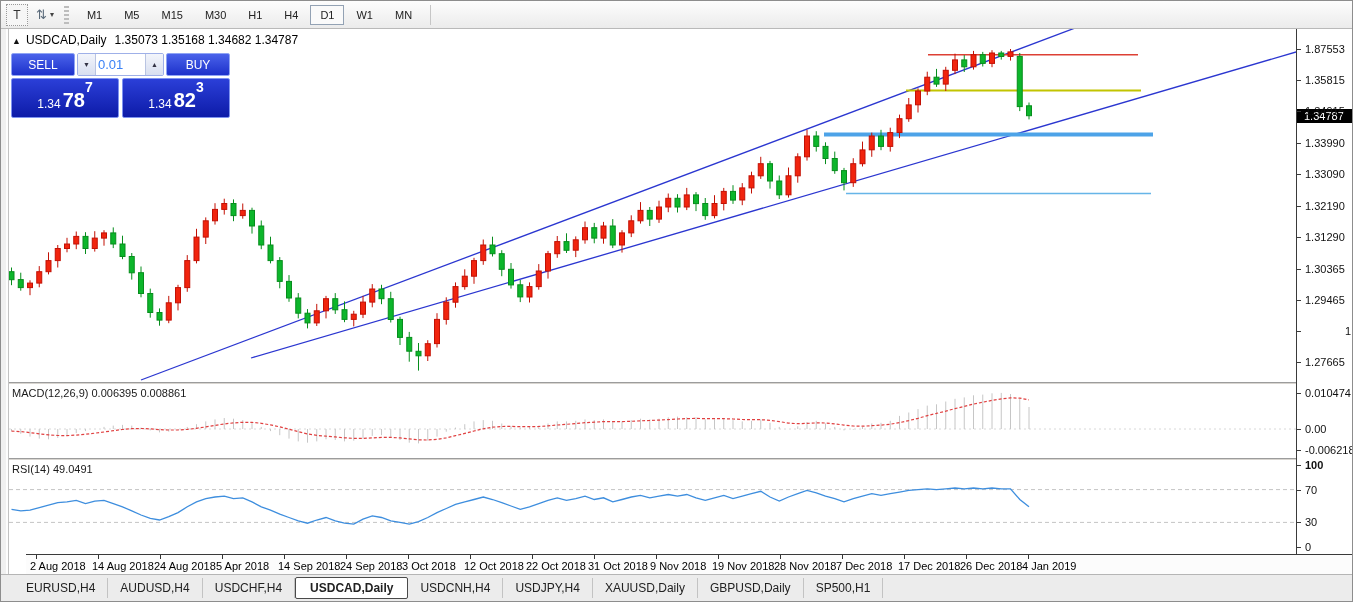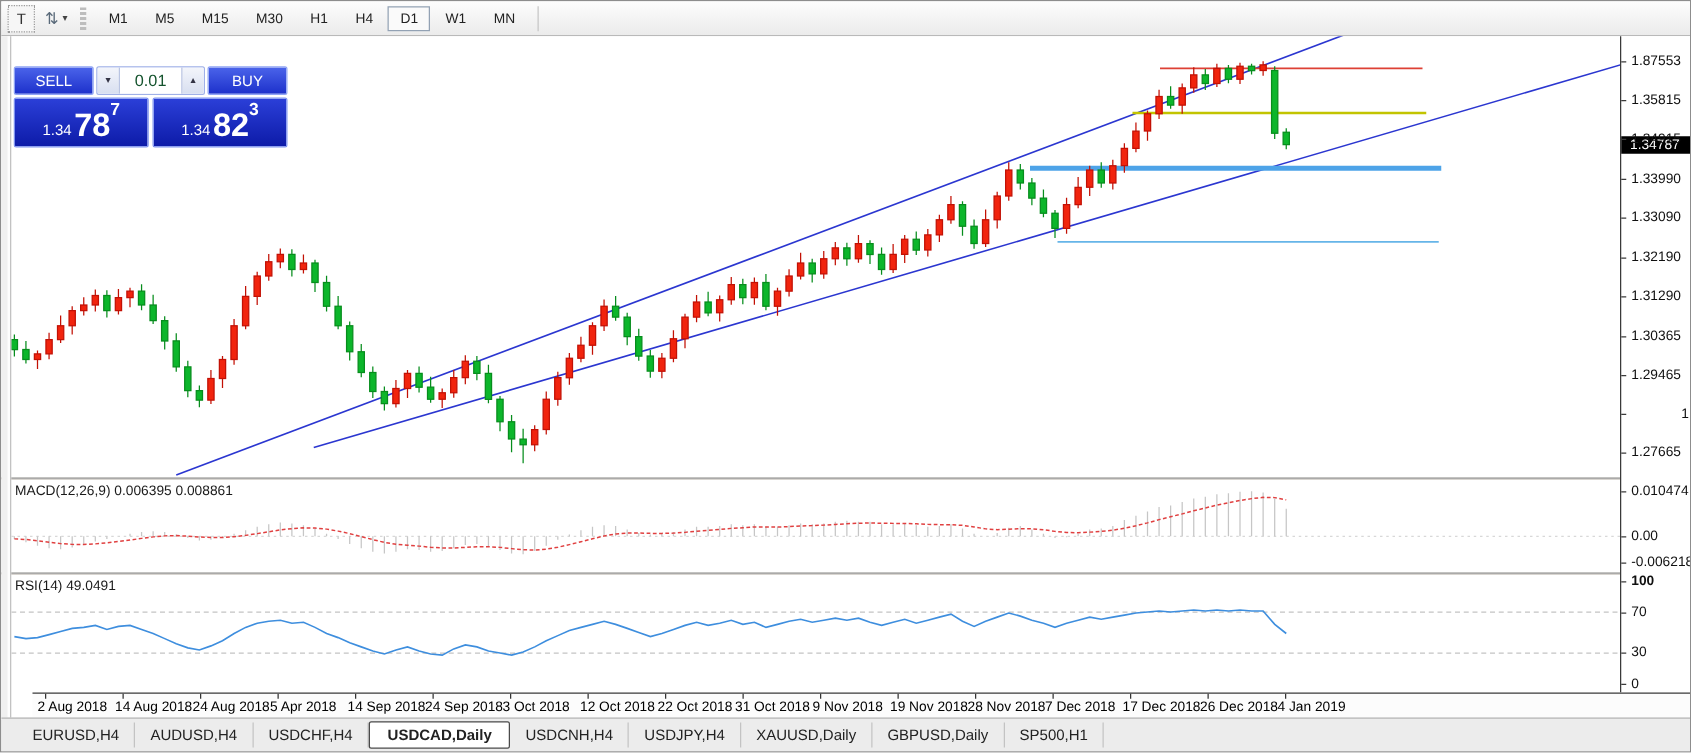--- a/index.html
+++ b/index.html
@@ -35,27 +35,27 @@
   #chartTitle .vals{margin-left:8px;}
   .indLabel{position:absolute;left:11px;font-size:11px;color:#1a1a1a;}
   
   #tpanel{position:absolute;left:10px;top:24px;width:219px;}
   #tprow1{display:flex;height:23px;}
   .tradebtn{flex:0 0 62px;border:1px solid #8fa4f4;border-radius:2px;background:linear-gradient(#4a63ea,#1d31cb);
     color:#fff;font-size:12px;display:flex;align-items:center;justify-content:center;cursor:pointer;}
   #volbox{flex:1;display:flex;margin:0 2px;border:1px solid #9fb0e8;background:#fff;border-radius:2px;overflow:hidden;}
   .spin{width:18px;background:linear-gradient(#f3f5fb,#d8dff0);border:0;border-right:1px solid #b9c4e2;font-size:7px;color:#334;padding:0;cursor:pointer;}
   .spin.up{border-right:0;border-left:1px solid #b9c4e2;}
-  #volinput{flex:1;border:0;outline:none;font-size:13px;text-align:center;color:#14532d;width:40px;font-family:"Liberation Sans",sans-serif;}
+  #volinput{flex:1;border:0;outline:none;font-size:13px;text-align:left;color:#3b82f6;width:40px;font-family:"Liberation Sans",sans-serif;}
   #tprow2{display:flex;margin-top:2px;height:40px;}
   .bigprice{flex:1;background:linear-gradient(#2b3fd8,#0d1ba8);border:1px solid #7e93f0;border-radius:2px;color:#fff;
     display:flex;align-items:flex-end;justify-content:center;padding-bottom:3px;cursor:pointer;}
   .bigprice+.bigprice{margin-left:3px;}
   .bp-main{font-size:12px;margin-right:2px;line-height:20px;}
-  .bp-pips{font-size:26px;font-weight:bold;line-height:28px;}
+  .bp-pips{font-size:20px;font-weight:bold;line-height:28px;}
   .bp-frac{font-size:14px;font-weight:bold;line-height:30px;vertical-align:top;position:relative;top:-12px;}
   
   #tabbar{position:absolute;bottom:0;left:0;width:1353px;height:27px;background:#ececec;border-top:1px solid #b5b5b5;
     display:flex;align-items:center;padding-left:13px;box-sizing:border-box;}
   .tab{font-size:12px;color:#222;padding:3px 12px;border-right:1px solid #c3c3c3;cursor:pointer;white-space:nowrap;}
   .tab.active{background:#fff;border:1px solid #4a4a4a;font-weight:bold;border-radius:2px;padding:3px 14px;}
 </style>
 </head>
 <body>
 
@@ -433,20 +433,23 @@
       </svg>
     <div class="sep" style="top:429px"></div>
     <svg id="svgRsi" class="pane" width="1287" height="94" style="top:431px">
         <line x1="0" y1="29.6" x2="1287" y2="29.6" stroke="#c4c4c4" stroke-dasharray="4 3" stroke-width="1"></line>
         <line x1="0" y1="62.4" x2="1287" y2="62.4" stroke="#c4c4c4" stroke-dasharray="4 3" stroke-width="1"></line>
         <polyline points="2.5,49.3 11.8,50.9 21.0,50.1 30.3,47.7 39.5,45.2 48.8,42.7 58.0,41.9 67.3,40.3 76.5,43.6 85.8,41.1 95.0,40.3 104.3,43.6 113.5,46.8 122.8,50.9 132.0,55.0 141.3,58.3 150.5,60.0 159.8,56.7 169.0,52.6 178.3,46.8 187.5,41.9 196.8,38.6 206.0,37.0 215.3,36.2 224.5,38.6 233.8,37.8 243.0,41.9 252.3,46.8 261.5,50.1 270.8,54.2 280.0,57.5 289.3,60.8 298.5,63.2 307.8,60.0 317.0,57.5 326.3,60.8 335.5,63.2 344.8,64.1 354.0,59.1 363.3,55.9 372.5,57.5 381.8,60.8 391.0,62.4 400.3,64.1 409.5,61.6 418.8,57.5 428.0,52.6 437.3,48.5 446.5,44.4 455.8,41.9 465.0,39.5 474.3,37.0 483.5,39.5 492.8,42.7 502.0,46.0 511.3,49.3 520.5,46.8 529.8,43.6 539.0,40.3 548.3,37.8 557.5,40.3 566.8,38.6 576.0,36.2 585.3,39.5 594.5,37.8 603.8,41.9 613.0,39.5 622.3,37.0 631.5,35.4 640.8,37.8 650.0,36.2 659.3,34.5 668.5,36.2 677.8,34.5 687.0,37.8 696.3,40.3 705.5,37.8 714.8,35.4 724.0,38.6 733.3,36.2 742.5,33.7 751.8,31.3 761.0,37.0 770.3,41.1 779.5,37.0 788.8,33.7 798.0,30.4 807.3,32.9 816.5,36.2 825.8,38.6 835.0,41.9 844.3,38.6 853.5,36.2 862.8,33.7 872.0,35.4 881.3,33.7 890.5,32.1 899.8,30.4 909.0,29.6 918.3,28.8 927.5,29.6 936.8,28.8 946.0,28.0 955.3,28.8 964.5,28.0 973.8,28.8 983.0,28.0 992.3,28.8 1001.5,28.8 1010.8,39.5 1020.0,46.8" fill="none" stroke="#3e8ede" stroke-width="1.3"></polyline>
       </svg>
 
     <div id="leftstrip"></div>
 
+    <div id="chartTitle">
+      <span class="mk">▲</span><span>USDCAD,Daily</span><span class="vals">1.35073 1.35168 1.34682 1.34787</span>
+    </div>
 
     <div id="tpanel">
       <div id="tprow1">
         <div class="tradebtn">SELL</div>
         <div id="volbox">
           <button class="spin"><span>▼</span></button>
           <input id="volinput" value="0.01" style="">
           <button class="spin up"><span>▲</span></button>
         </div>
         <div class="tradebtn">BUY</div>

